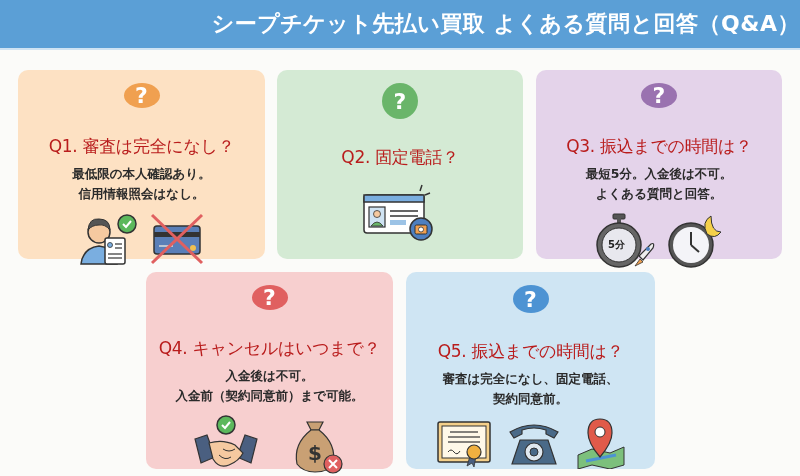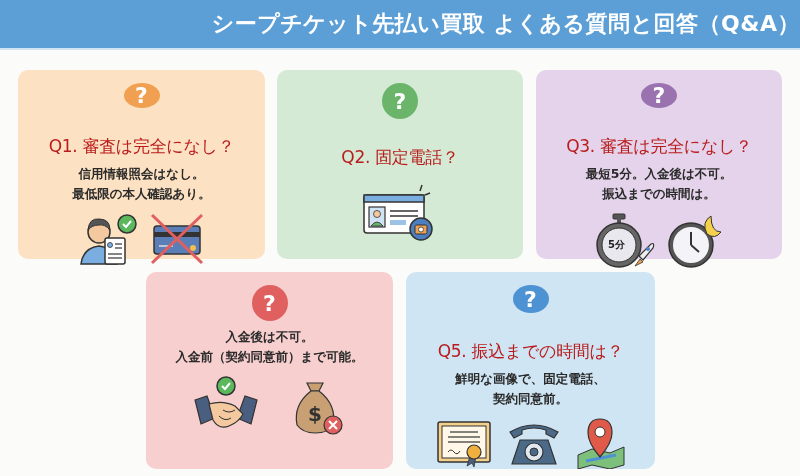--- a/index.html
+++ b/index.html
@@ -18,22 +18,22 @@
 <body>
 
 <div class="header">
   <h1>シープチケット先払い買取 よくある質問と回答（Q&amp;A）</h1>
 </div>
 
 <div class="card" style="left:18px;top:70px;width:247px;height:189px;background:#fde1c3;">
   <div class="qbubble" style="background:#f0a050;">?</div>
   <div class="qtitle">Q1. 審査は完全になし？</div>
   <div class="qbody">
+    <div>最低限の本人確認あり。</div>
     <div>信用情報照会はなし。</div>
-    <div>最低限の本人確認あり。</div>
   </div>
   <div class="icons">
     <svg width="62" height="54" viewBox="0 0 62 54">
       <path d="M2 52 Q4 36 20 34 Q36 36 38 52 Z" fill="#7aaee0" stroke="#333" stroke-width="1.5"></path>
       <circle cx="20" cy="20" r="11" fill="#f5c9a0" stroke="#333" stroke-width="1.5"></circle>
       <path d="M9 18 Q10 6 20 7 Q31 7 31 18 Q26 12 20 13 Q13 13 9 18Z" fill="#555" stroke="#333" stroke-width="1"></path>
       <rect x="26" y="26" width="20" height="26" rx="2" fill="#fff" stroke="#333" stroke-width="1.5"></rect>
       <circle cx="31" cy="33" r="2.5" fill="#7aaee0" stroke="#333" stroke-width="0.8"></circle>
       <line x1="36" y1="32" x2="43" y2="32" stroke="#333" stroke-width="1.2"></line>
       <line x1="36" y1="36" x2="43" y2="36" stroke="#333" stroke-width="1.2"></line>
@@ -72,24 +72,24 @@
       <rect x="30" y="37" width="16" height="5" fill="#9cc3e6"></rect>
       <circle cx="61" cy="46" r="11" fill="#4d7fc0" stroke="#333" stroke-width="1.5"></circle>
       <rect x="55" y="42" width="12" height="9" rx="1.5" fill="#f0a050" stroke="#333" stroke-width="1"></rect>
       <circle cx="61" cy="46.5" r="2.5" fill="#fff" stroke="#333" stroke-width="0.8"></circle>
     </svg>
   </div>
 </div>
 
 <div class="card" style="left:536px;top:70px;width:246px;height:189px;background:#e4d3ea;">
   <div class="qbubble" style="background:#9a72b0;">?</div>
-  <div class="qtitle">Q3. 審査は完全になし？</div>
+  <div class="qtitle">Q3. 振込までの時間は？</div>
   <div class="qbody">
     <div>最短5分。入金後は不可。</div>
-    <div>振込までの時間は。</div>
+    <div>よくある質問と回答。</div>
   </div>
   <div class="icons">
     <div style="position:relative;width:62px;height:58px;">
       <svg width="62" height="58" viewBox="0 0 62 58" style="position:absolute;left:0;top:0;">
         <rect x="18" y="2" width="12" height="5" rx="1" fill="#555" stroke="#333" stroke-width="1"></rect>
         <rect x="22" y="6" width="4" height="5" fill="#555"></rect>
         <circle cx="24" cy="33" r="22" fill="#666" stroke="#333" stroke-width="1.5"></circle>
         <circle cx="24" cy="33" r="17" fill="#e8e8ee" stroke="#333" stroke-width="1"></circle>
         <path d="M44 44 L56 32 Q60 30 58 36 L48 48 Z" fill="#eee" stroke="#333" stroke-width="1.2"></path>
         <circle cx="53" cy="37" r="2" fill="#4d7fc0"></circle>
@@ -102,20 +102,21 @@
       <circle cx="26" cy="33" r="18" fill="#f4f4f8"></circle>
       <line x1="26" y1="33" x2="26" y2="20" stroke="#333" stroke-width="2"></line>
       <line x1="26" y1="33" x2="34" y2="40" stroke="#333" stroke-width="2"></line>
       <path d="M46 4 Q36 10 42 22 Q50 28 56 20 Q46 20 46 4Z" fill="#f5d04a" stroke="#333" stroke-width="1"></path>
     </svg>
   </div>
 </div>
 
 <div class="card" style="left:146px;top:272px;width:247px;height:197px;background:#f7cfcf;">
   <div class="qbubble" style="background:#e06060;">?</div>
+  <div class="qtitle">Q4. キャンセルはいつまで？</div>
   <div class="qbody">
     <div>入金後は不可。</div>
     <div>入金前（契約同意前）まで可能。</div>
   </div>
   <div class="icons" style="gap:30px;">
     <svg width="66" height="60" viewBox="0 0 66 60">
       <circle cx="33" cy="10" r="9" fill="#5cb85c" stroke="#333" stroke-width="1.5"></circle>
       <path d="M29 10 L32 13 L37 7" fill="none" stroke="#fff" stroke-width="2"></path>
       <path d="M2 24 L14 20 L22 42 L8 48Z" fill="#4a5f80" stroke="#333" stroke-width="1.2"></path>
       <path d="M64 24 L52 20 L44 42 L58 48Z" fill="#4a5f80" stroke="#333" stroke-width="1.2"></path>
@@ -130,21 +131,21 @@
       <line x1="40" y1="46" x2="48" y2="54" stroke="#fff" stroke-width="2"></line>
       <line x1="48" y1="46" x2="40" y2="54" stroke="#fff" stroke-width="2"></line>
     </svg>
   </div>
 </div>
 
 <div class="card" style="left:406px;top:272px;width:249px;height:197px;background:#cfe5f3;">
   <div class="qbubble" style="background:#4d93d3;">?</div>
   <div class="qtitle">Q5. 振込までの時間は？</div>
   <div class="qbody">
-    <div>鮮明な画像で、固定電話、</div>
+    <div>審査は完全になし、固定電話、</div>
     <div>契約同意前。</div>
   </div>
   <div class="icons" style="gap:14px;">
     <svg width="56" height="50" viewBox="0 0 56 50">
       <rect x="2" y="4" width="52" height="40" rx="2" fill="#f5d08a" stroke="#333" stroke-width="1.5"></rect>
       <rect x="6" y="8" width="44" height="32" fill="#fff8e8" stroke="#333" stroke-width="1"></rect>
       <line x1="14" y1="14" x2="42" y2="14" stroke="#333" stroke-width="1.2"></line>
       <line x1="12" y1="19" x2="44" y2="19" stroke="#333" stroke-width="1.2"></line>
       <line x1="12" y1="24" x2="44" y2="24" stroke="#333" stroke-width="1.2"></line>
       <path d="M12 34 Q15 30 18 34 Q21 38 24 33" fill="none" stroke="#333" stroke-width="1"></path>

